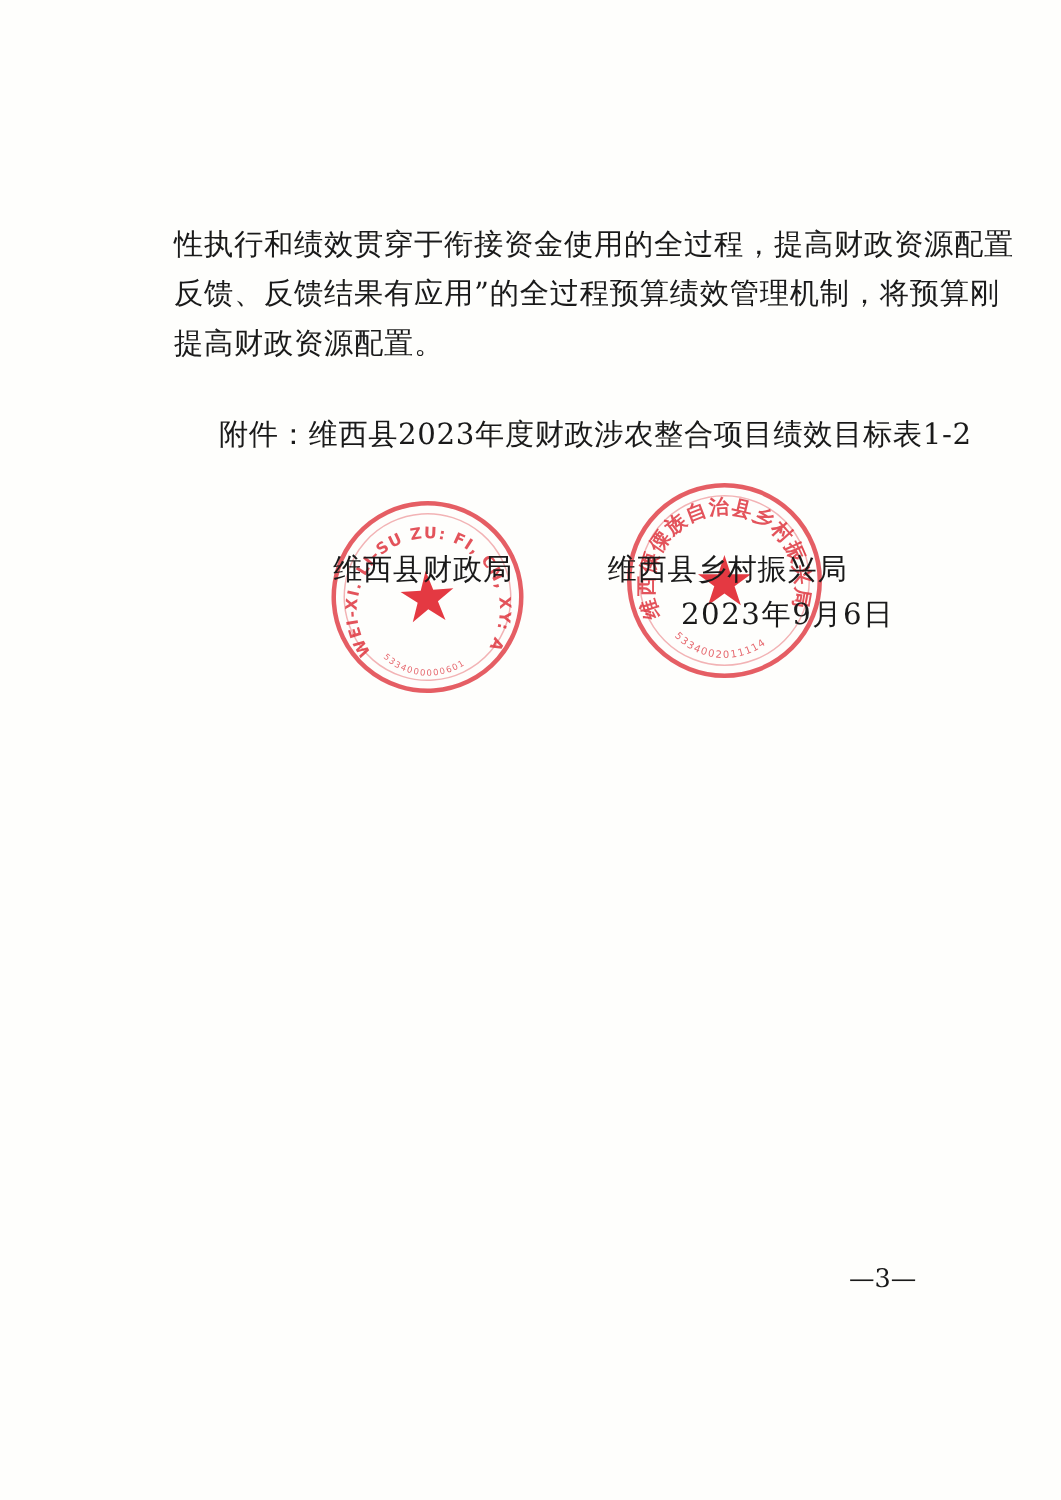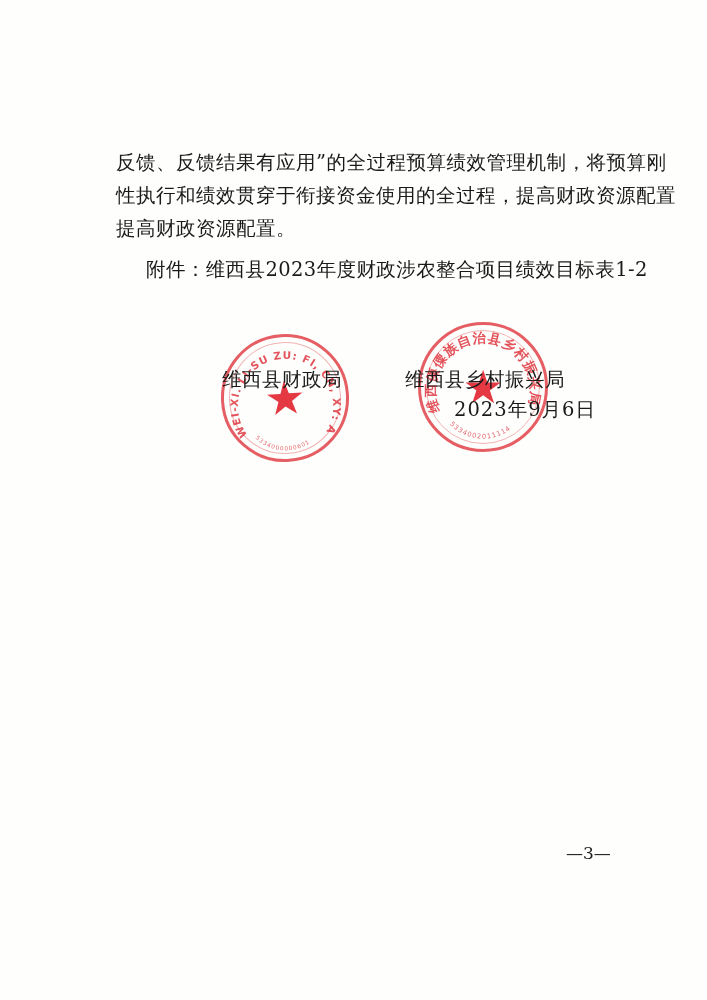--- a/index.html
+++ b/index.html
@@ -31,21 +31,21 @@
       text-align: justify;
     }
     .para .line {
       display: block;
       white-space: nowrap;
       height: 33px;
     }
     .attachment {
       position: absolute;
       left: 146px;
-      top: 256px;
+      top: 276px;
       font-size: 19.5px;
       letter-spacing: 0.4px;
       white-space: nowrap;
     }
     .stamp {
       position: absolute;
       border-radius: 50%;
       border: 3px solid rgba(220, 40, 50, 0.75);
       box-sizing: border-box;
     }
@@ -100,22 +100,22 @@
       font-size: 17px;
       white-space: nowrap;
     }
   </style>
 </head>
 <body>
 
 <div class="page">
 
   <div class="para">
+    <span class="line">性执行和绩效贯穿于衔接资金使用的全过程，提高财政资源配置</span>
     <span class="line">反馈、反馈结果有应用”的全过程预算绩效管理机制，将预算刚</span>
-    <span class="line">性执行和绩效贯穿于衔接资金使用的全过程，提高财政资源配置</span>
     <span class="line">提高财政资源配置。</span>
   </div>
 
   <div class="attachment">附件：维西县2023年度财政涉农整合项目绩效目标表1-2</div>
 
   <div class="stamp stamp-left">
     <div class="inner"></div>
     <svg viewBox="0 0 128 128">
       <defs>
         <path id="arcL" d="M 22 100 A 50 50 0 1 1 106 100"></path>

